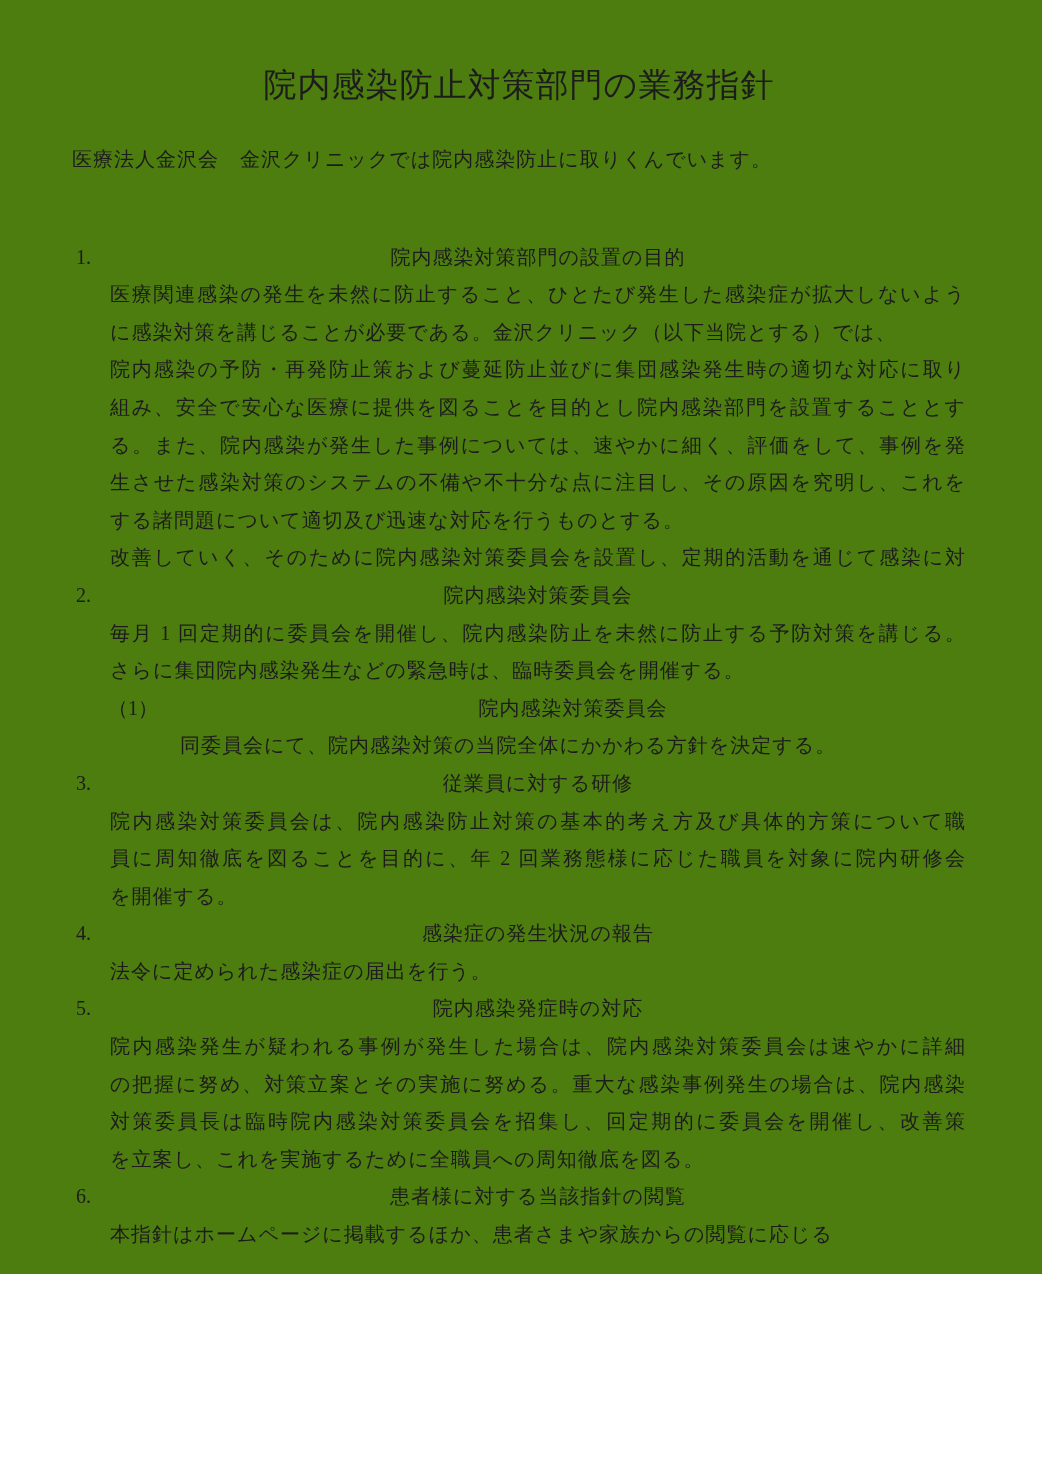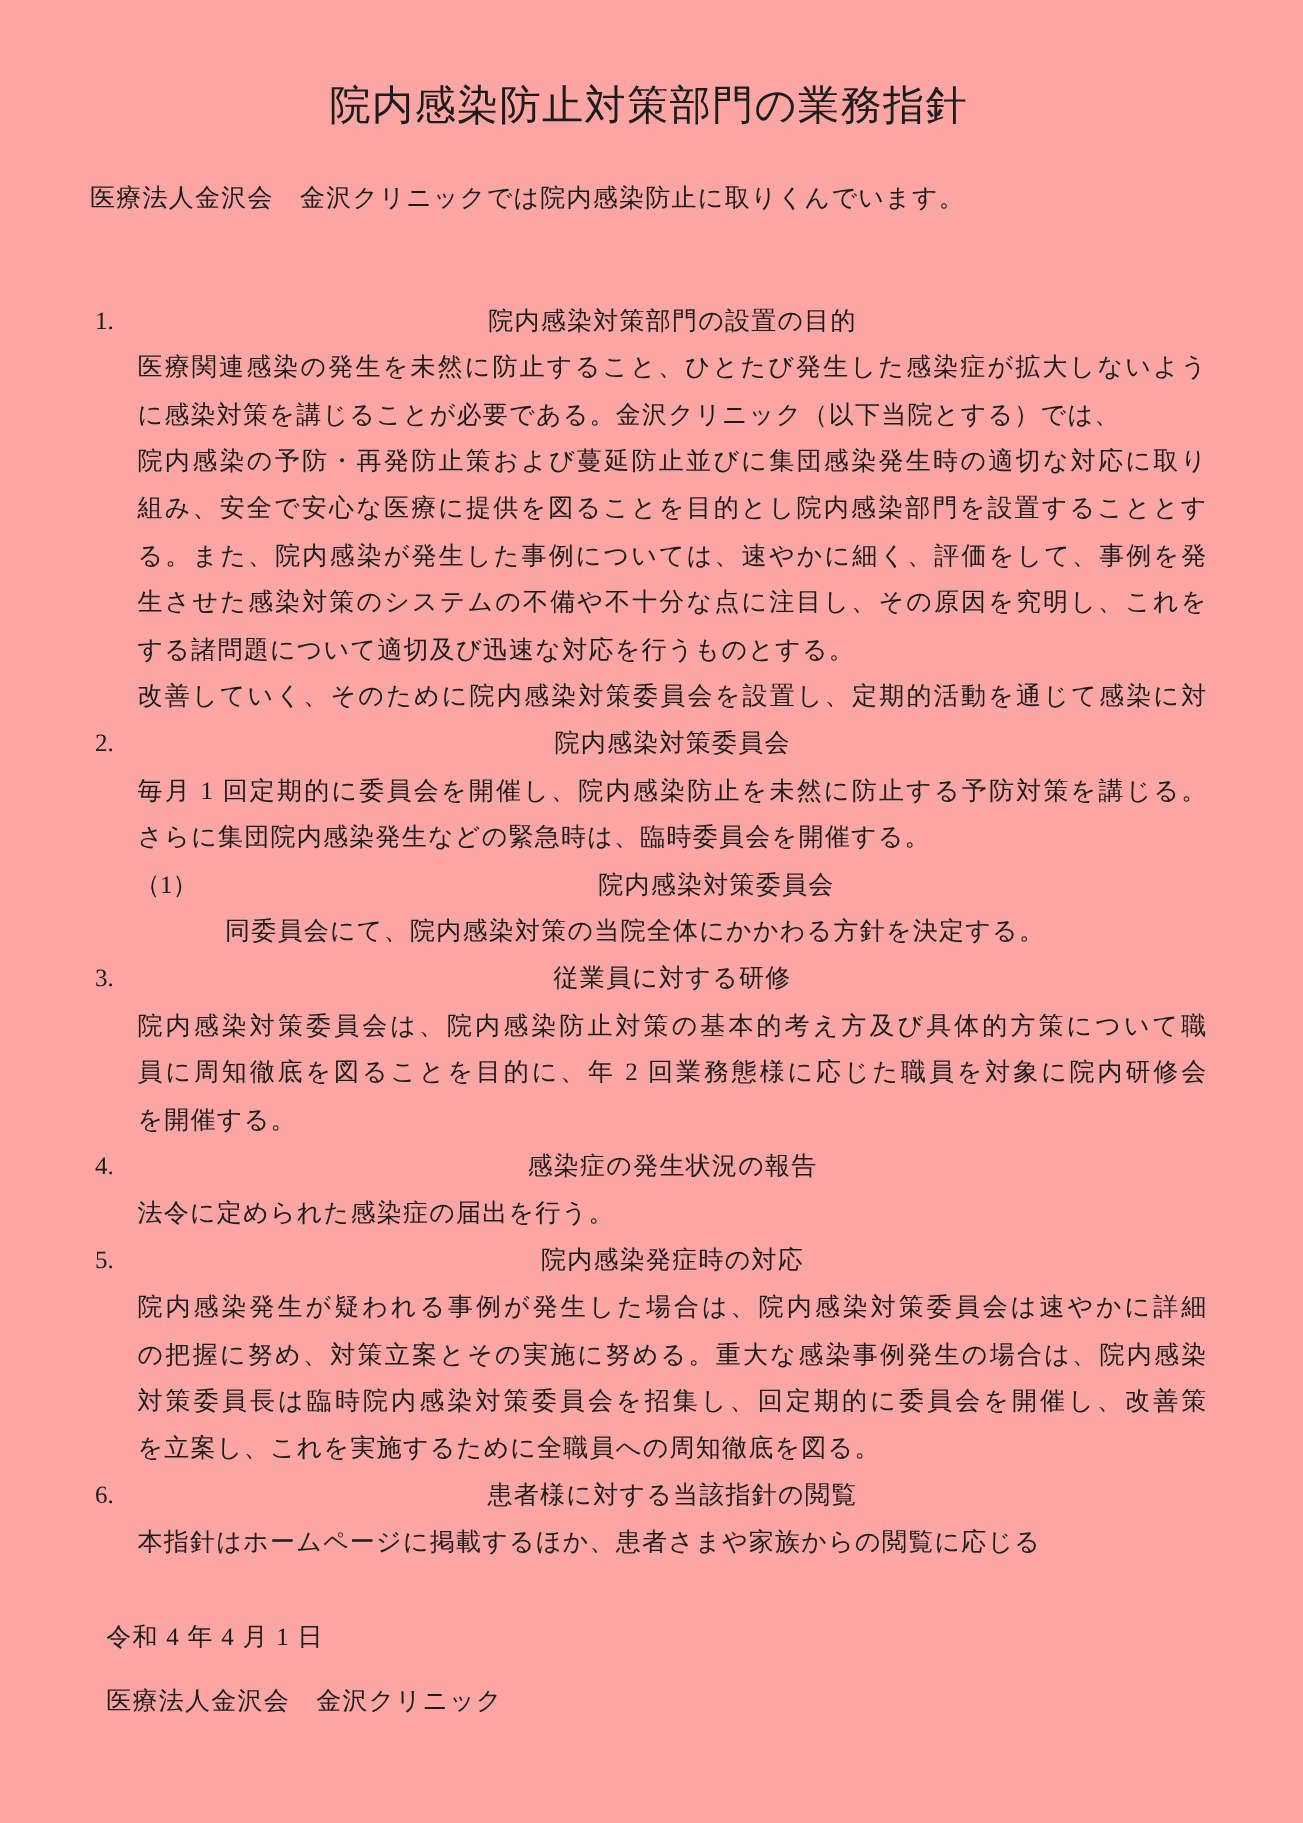--- a/index.html
+++ b/index.html
@@ -4,24 +4,24 @@
 <style>
   html, body { margin: 0; padding: 0; background: #ffffff; }
   body {
     width: 1042px; height: 1458px;
     font-family: "Liberation Serif", "DejaVu Serif", serif;
     color: #1c1c1c;
     -webkit-font-smoothing: antialiased;
   }
   .page {
     box-sizing: border-box;
-    width: 1042px; height: 1458px;
+    width: 1042px; height: 1274px;
     padding: 62px 76px 0 72px;
     overflow: hidden;
-    background: #fca5a5;
+    background: #4d7c0f;
   }
   .title {
     margin: 0;
     font-size: 33px;
     font-weight: 400;
     line-height: 46px;
     text-align: center;
     letter-spacing: 1px;
   }
   .intro {

